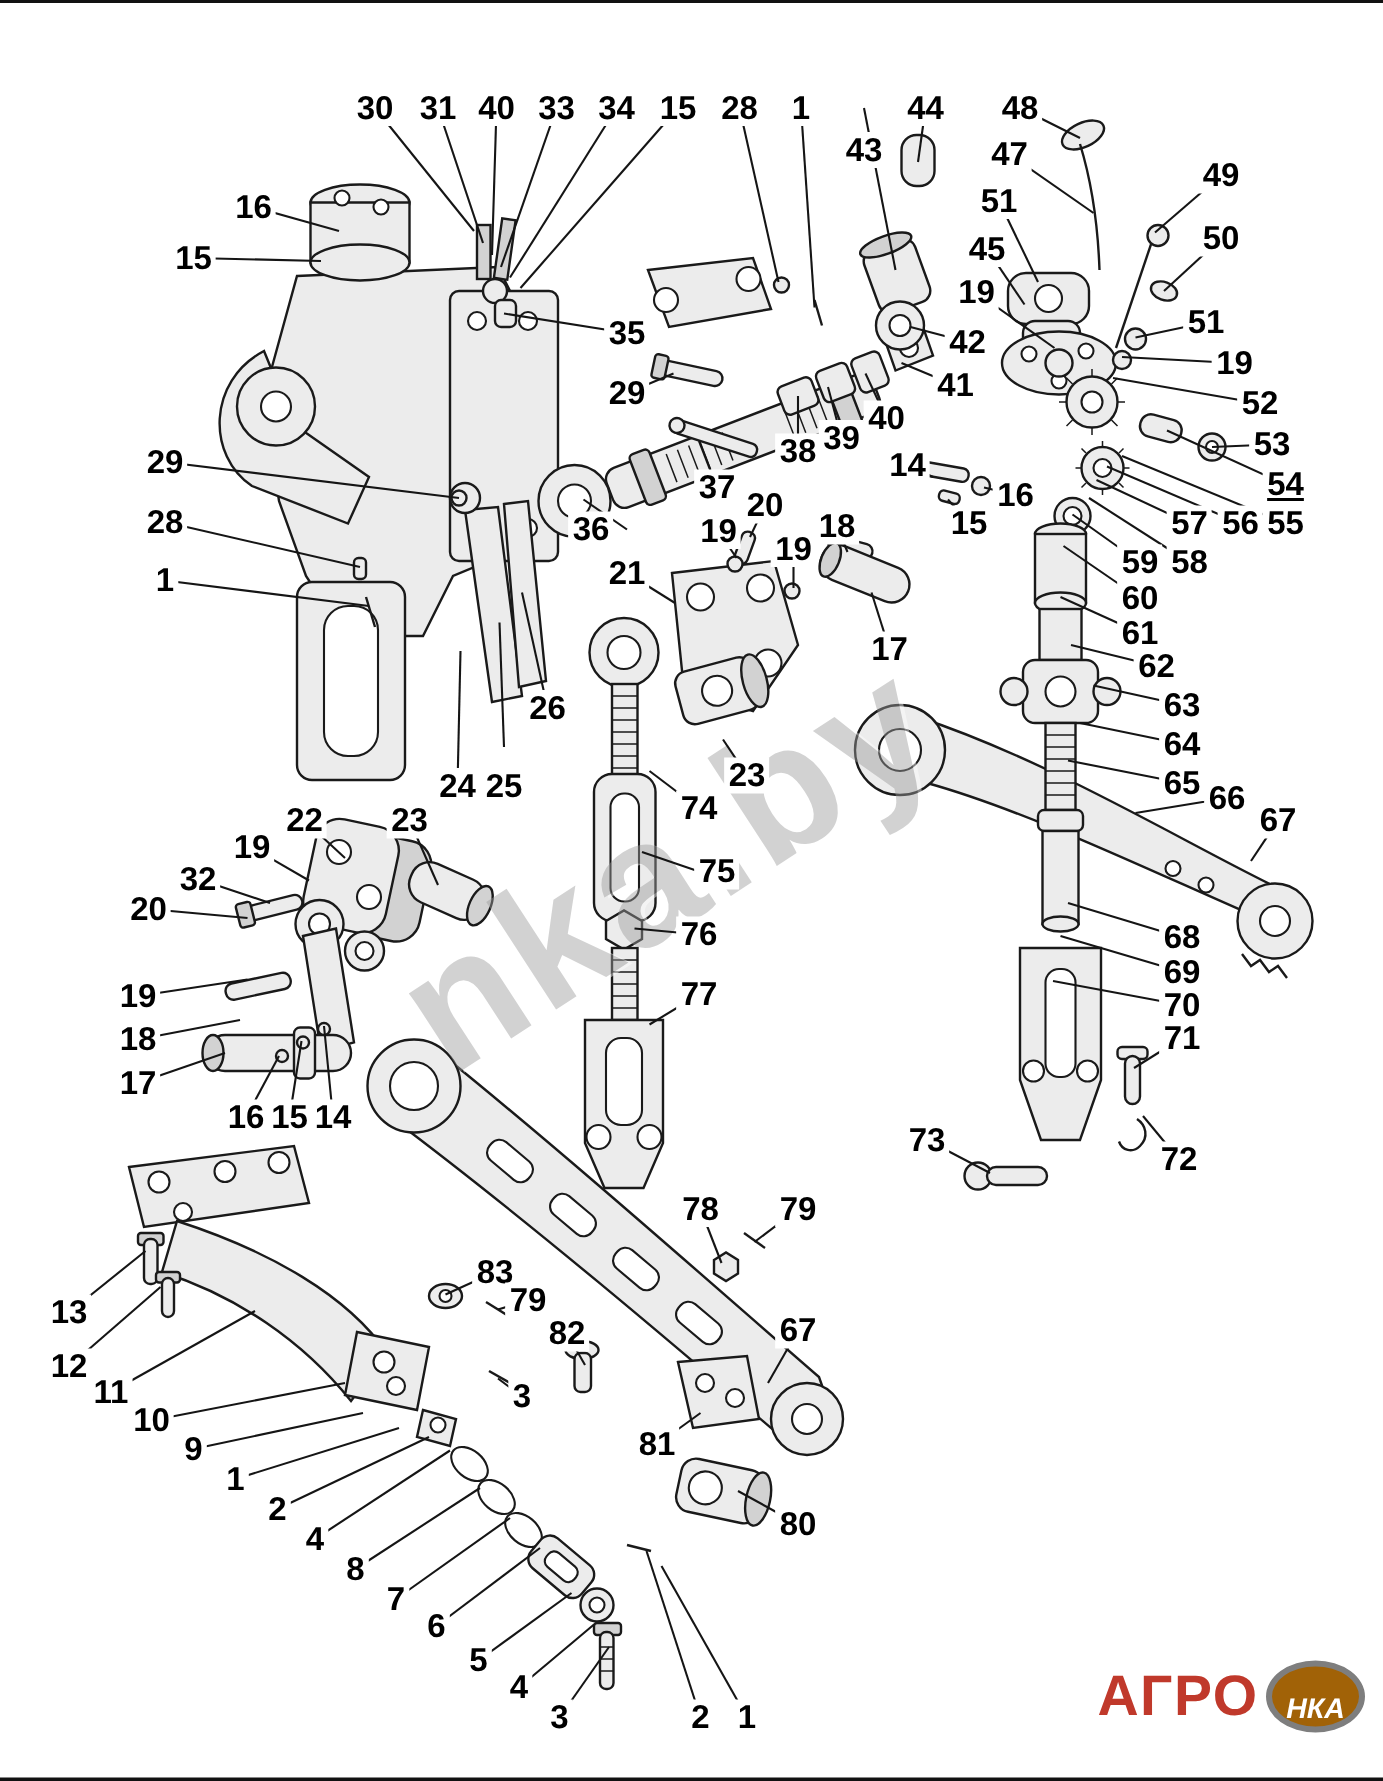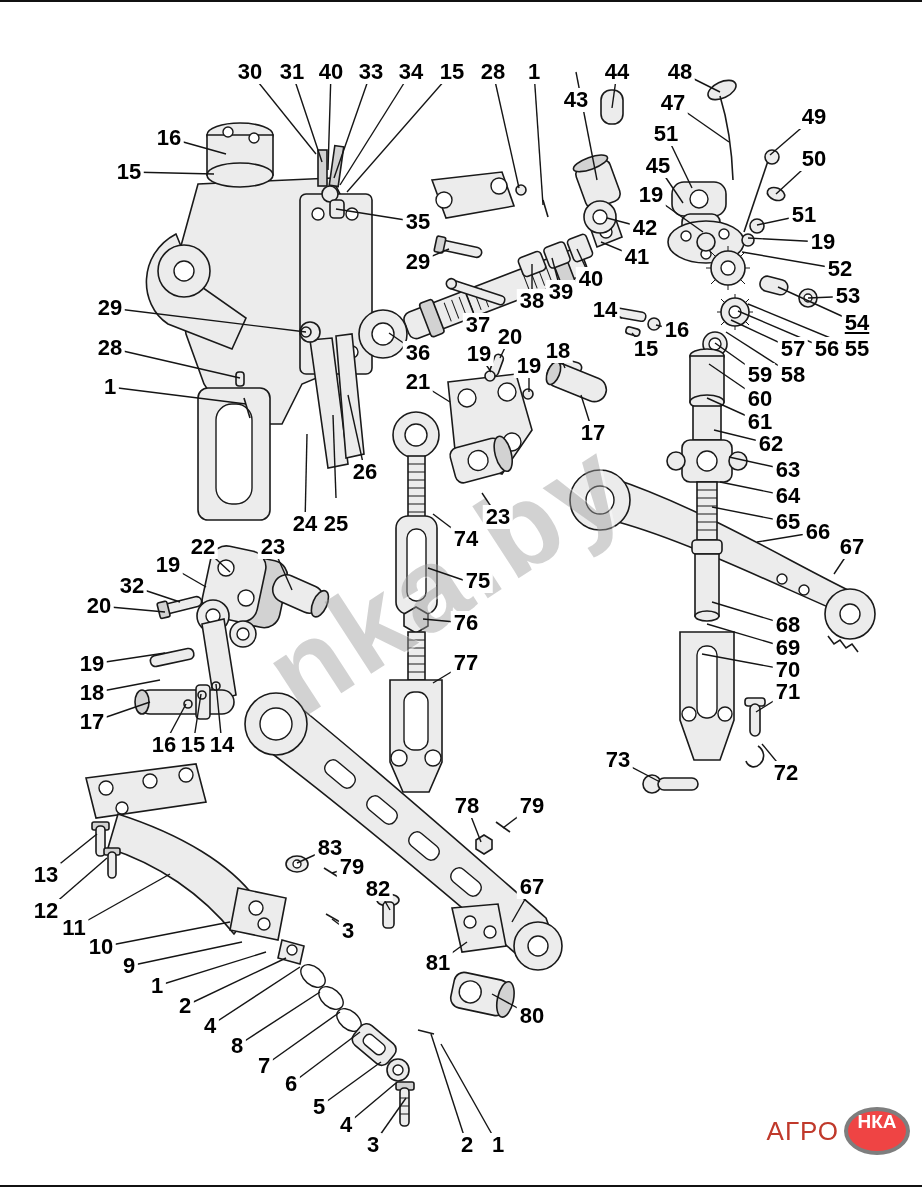--- a/index.html
+++ b/index.html
@@ -27,25 +27,25 @@
     position:absolute;left:445px;top:575px;
     transform:translate(-50%,-50%) rotate(-33deg);
     font-weight:700;font-size:118px;letter-spacing:4px;
     color:#9c9c9c;opacity:.45;white-space:nowrap;
     text-shadow:2px 2px 0 #ffffff;pointer-events:none;
   }
   .logo{
     position:absolute;right:12px;bottom:30px;
     display:flex;align-items:center;gap:5px;
   }
-  .logo-agro{font-weight:400;font-size:26px;color:#c0392b;letter-spacing:1px;}
+  .logo-agro{font-weight:700;font-size:38px;color:#c0392b;letter-spacing:1px;}
   .logo-ellipse{
     width:66px;height:48px;border-radius:50%;
-    background:#ef4444;border:4px solid #7e7e7e;
-    display:flex;align-items:flex-start;justify-content:center;box-sizing:border-box;
+    background:#a16207;border:4px solid #7e7e7e;
+    display:flex;align-items:flex-end;justify-content:center;box-sizing:border-box;font-style:italic;
   }
   .logo-nka{font-weight:700;font-size:19px;color:#ffffff;}
 </style>
 </head>
 <body>
 
 <div class="page">
 
   <svg id="drawing" class="layer" width="922" height="1187" viewBox="0 0 922 1187">
 
@@ -468,21 +468,21 @@
       <div class="callout" style="left: 110px; top: 346px;">28</div>
       <div class="callout" style="left: 110px; top: 385px;">1</div>
       <div class="callout" style="left: 418px; top: 220px;">35</div>
       <div class="callout" style="left: 418px; top: 260px;">29</div>
       <div class="callout" style="left: 645px; top: 226px;">42</div>
       <div class="callout" style="left: 637px; top: 255px;">41</div>
       <div class="callout" style="left: 591px; top: 277px;">40</div>
       <div class="callout" style="left: 561px; top: 290px;">39</div>
       <div class="callout" style="left: 532px; top: 299px;">38</div>
       <div class="callout" style="left: 478px; top: 323px;">37</div>
-      <div class="callout" style="left: 418px; top: 351px;">36</div>
+      <div class="callout" style="left: 394px; top: 351px;">36</div>
       <div class="callout" style="left: 605px; top: 308px;">14</div>
       <div class="callout" style="left: 677px; top: 328px;">16</div>
       <div class="callout" style="left: 646px; top: 347px;">15</div>
       <div class="callout" style="left: 510px; top: 335px;">20</div>
       <div class="callout" style="left: 479px; top: 352px;">19</div>
       <div class="callout" style="left: 558px; top: 349px;">18</div>
       <div class="callout" style="left: 529px; top: 364px;">19</div>
       <div class="callout" style="left: 593px; top: 431px;">17</div>
       <div class="callout" style="left: 418px; top: 380px;">21</div>
       <div class="callout" style="left: 365px; top: 470px;">26</div>

